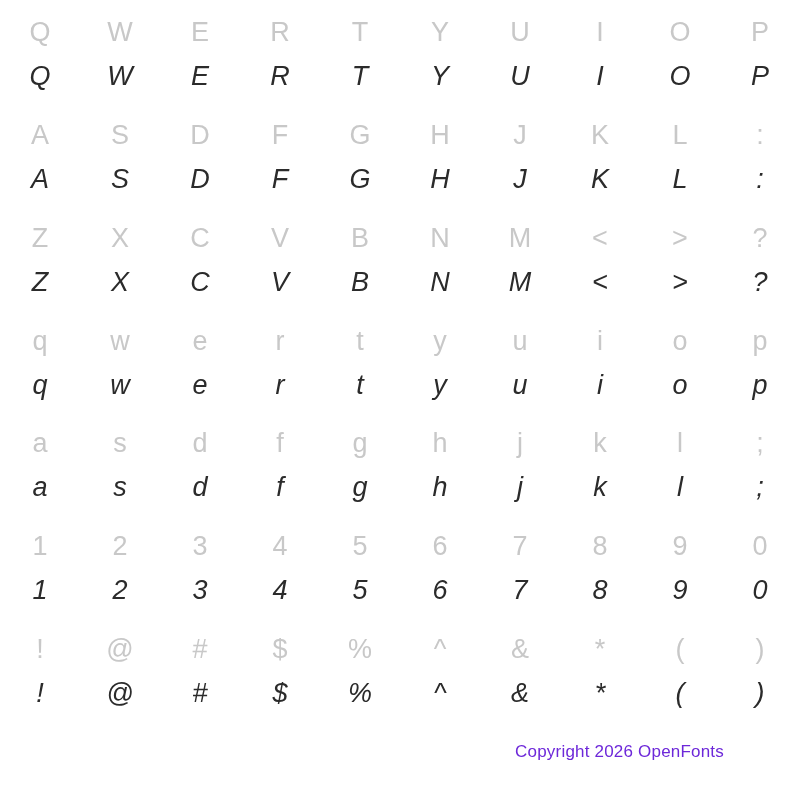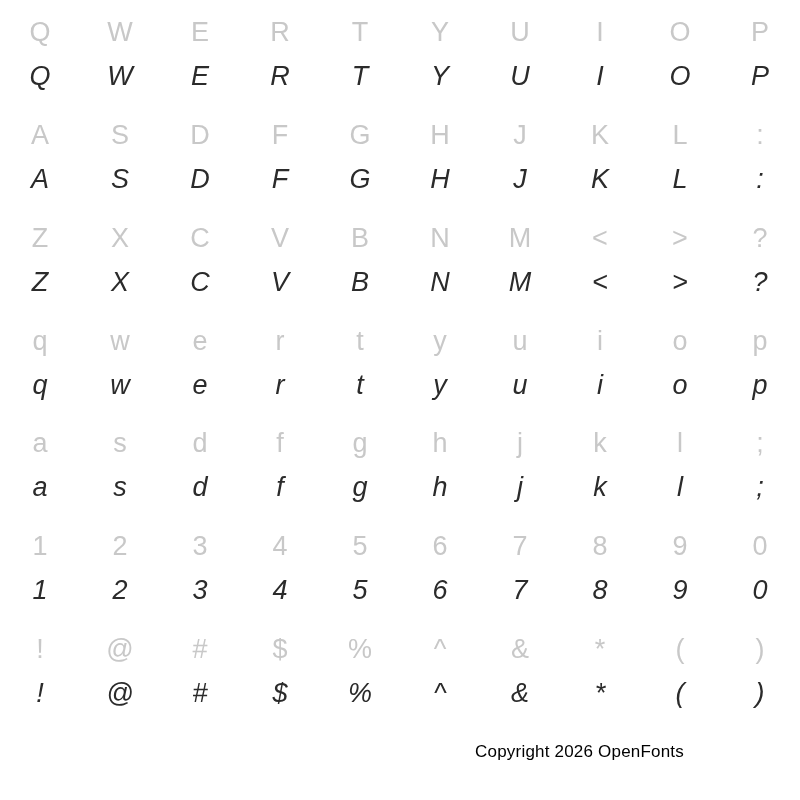--- a/index.html
+++ b/index.html
@@ -66,22 +66,22 @@
     display: flex;
     align-items: flex-end;
     justify-content: center;
   }
   .footer {
     position: absolute;
     left: 0;
     right: 0;
     bottom: 38px;
     text-align: right;
-    padding-right: 116px;
-    color: #000000;
+    padding-right: 76px;
+    color: #6d28d9;
     font-size: 17px;
     font-style: normal;
     letter-spacing: 0.2px;
   }
 </style>
 </head>
 <body>
 
 <div class="sheet">
 

